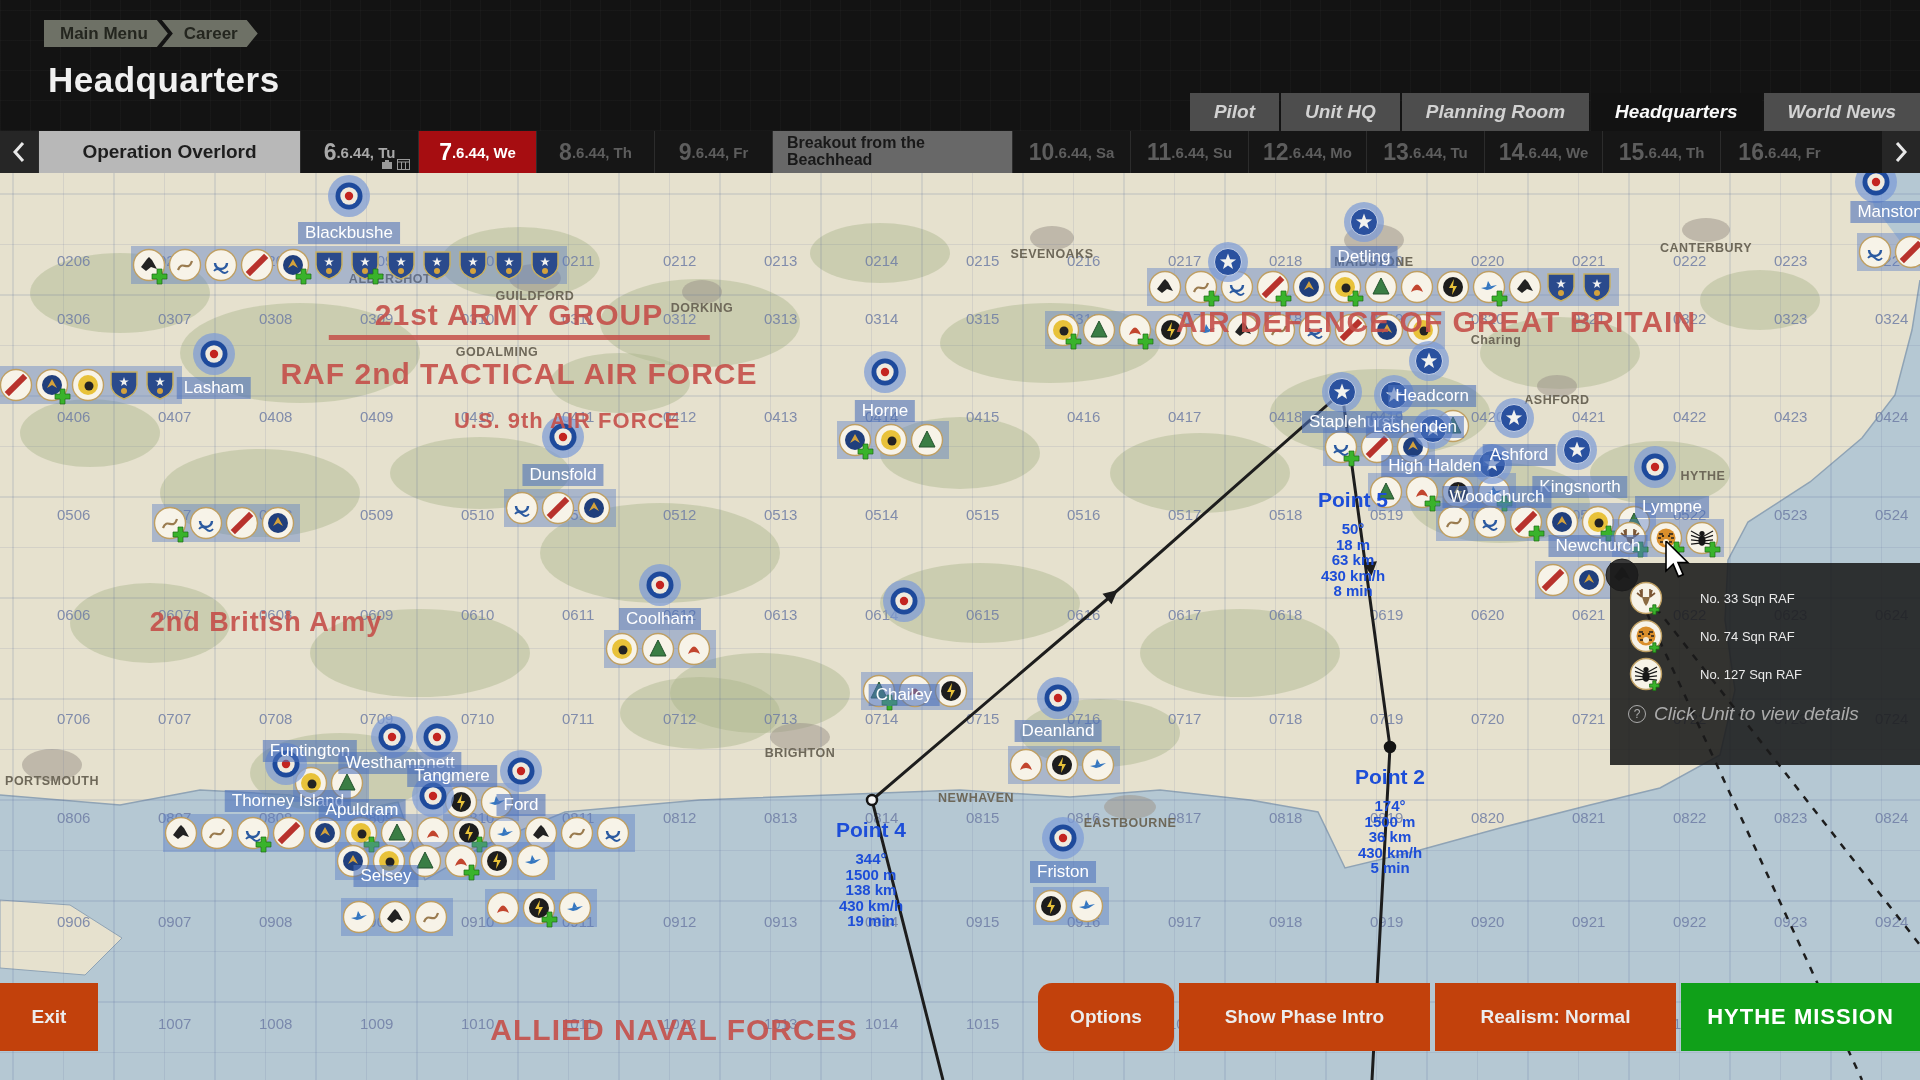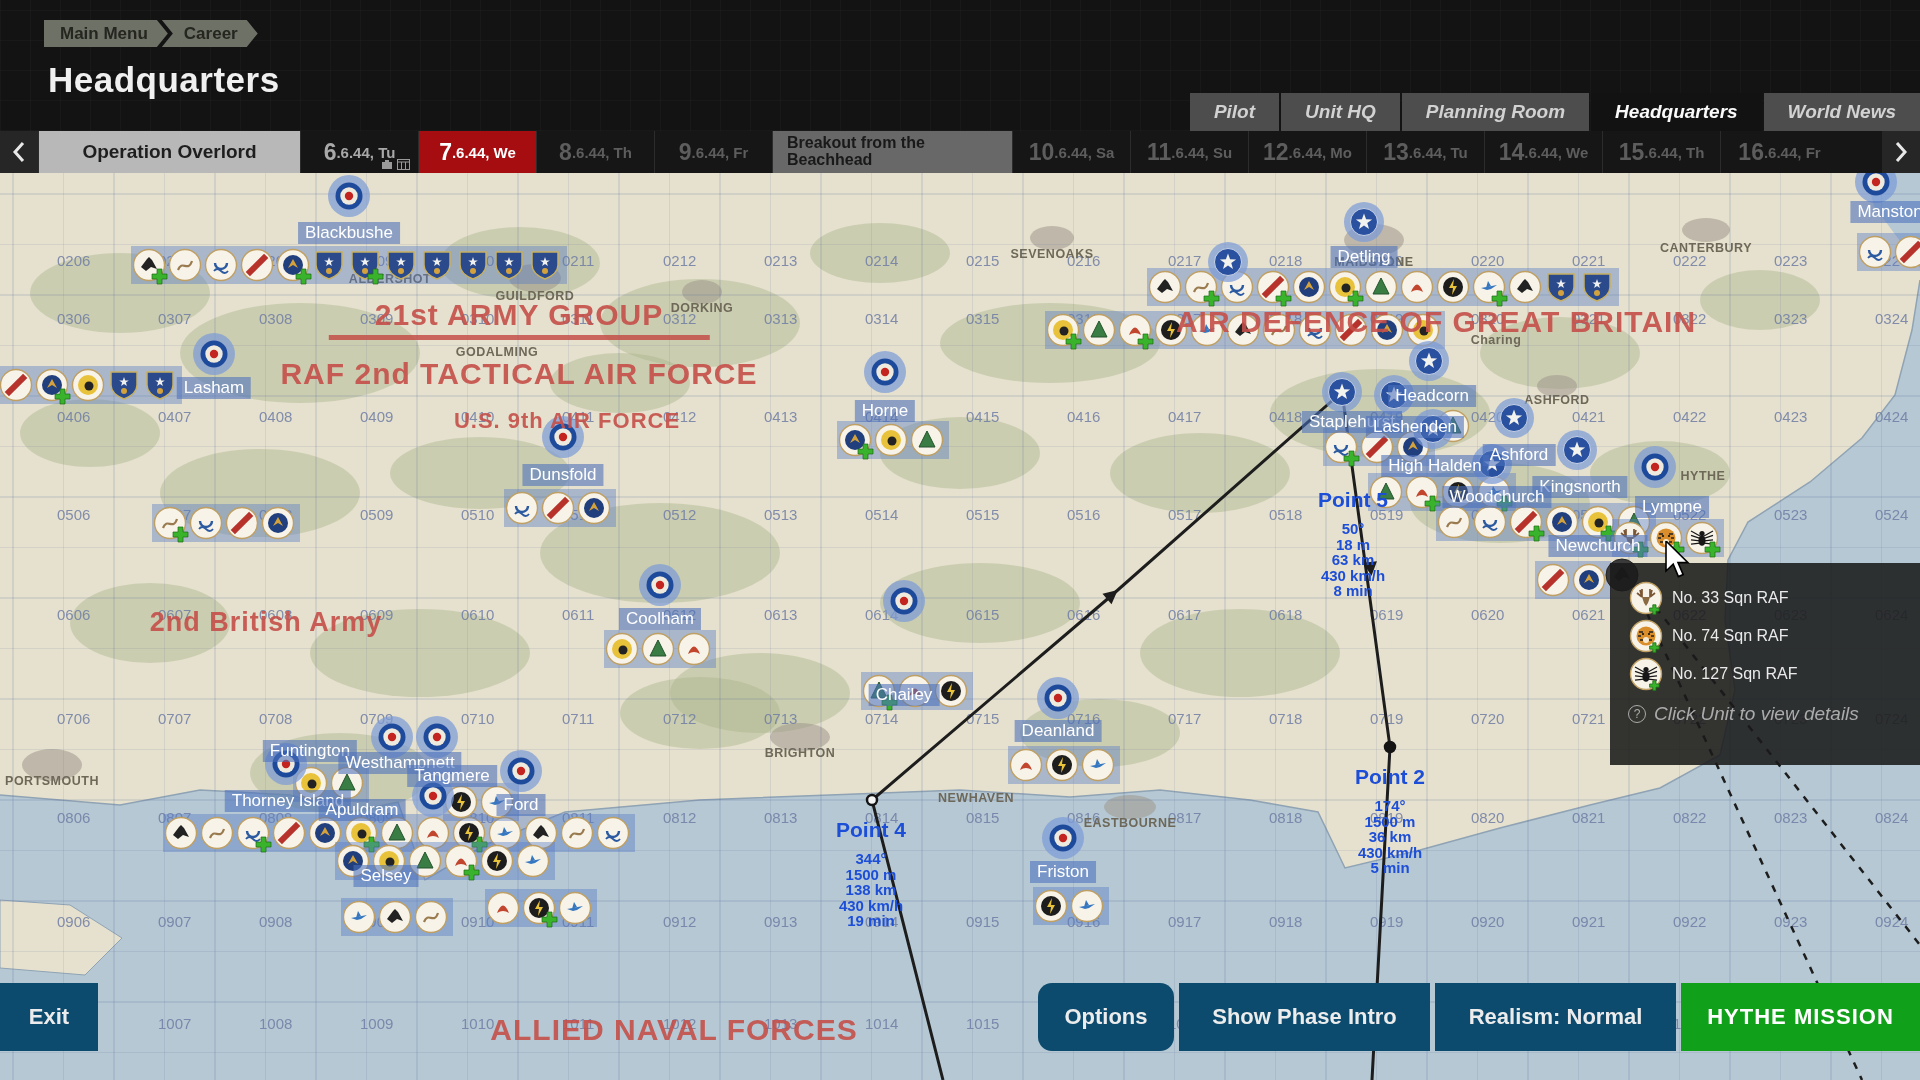--- a/index.html
+++ b/index.html
@@ -52,29 +52,29 @@
                 width:132%; margin:3px 0 0 -16%; }
   .wp { position:absolute; transform:translate(-50%,0); text-align:center; color:#1d4ed8; }
   .wp .wp-name { font-size:21px; font-weight:bold; white-space:nowrap; }
   .wp .wp-line { font-size:15px; font-weight:bold; line-height:15.5px; white-space:nowrap; }
   .wp .wp-lines { margin-top:9px; }
 
   
   .tooltip { position:absolute; left:1610px; top:390px; width:310px; height:202px;
              background:rgba(26,26,26,.88); color:#eaeaea; padding:16px 0 0 18px; }
   .trow { display:flex; align-items:center; gap:8px; height:38px; }
-  .trow .tname { font-size:16px; }
+  .trow .tname { font-size:13px;margin-left:28px; }
   .tfoot { margin-top:10px; display:flex; align-items:center; gap:8px;
            color:#ababab; font-style:italic; font-size:19px; }
   .qmark { display:inline-flex; width:18px; height:18px; border:1.5px solid #ababab; border-radius:50%;
            align-items:center; justify-content:center; font-size:12px; font-style:normal; flex:0 0 auto; }
 
   
-  .btn { position:absolute; top:983px; height:68px; background:#0c4a6e; color:#ececec;
-         font-size:22px; font-weight:bold; display:flex; align-items:center; justify-content:center;
+  .btn { position:absolute; top:983px; height:68px; background:#c2410c; color:#ececec;
+         font-size:19px; font-weight:bold; display:flex; align-items:center; justify-content:center;
          cursor:pointer; font-family:"Liberation Sans", sans-serif; border:0; }
   .btn.exit { left:0; width:98px; }
   .btn.options { left:1038px; width:136px;border-radius:14px; }
   .btn.phase-intro { left:1179px; width:251px; }
   .btn.realism { left:1435px; width:241px; }
   .btn.start { left:1681px; width:239px; background:#10a019; color:#fff; font-size:22px; letter-spacing:1px; }
 
   .cursor { position:absolute; left:1664px; top:368px; }
 </style>
 </head>

